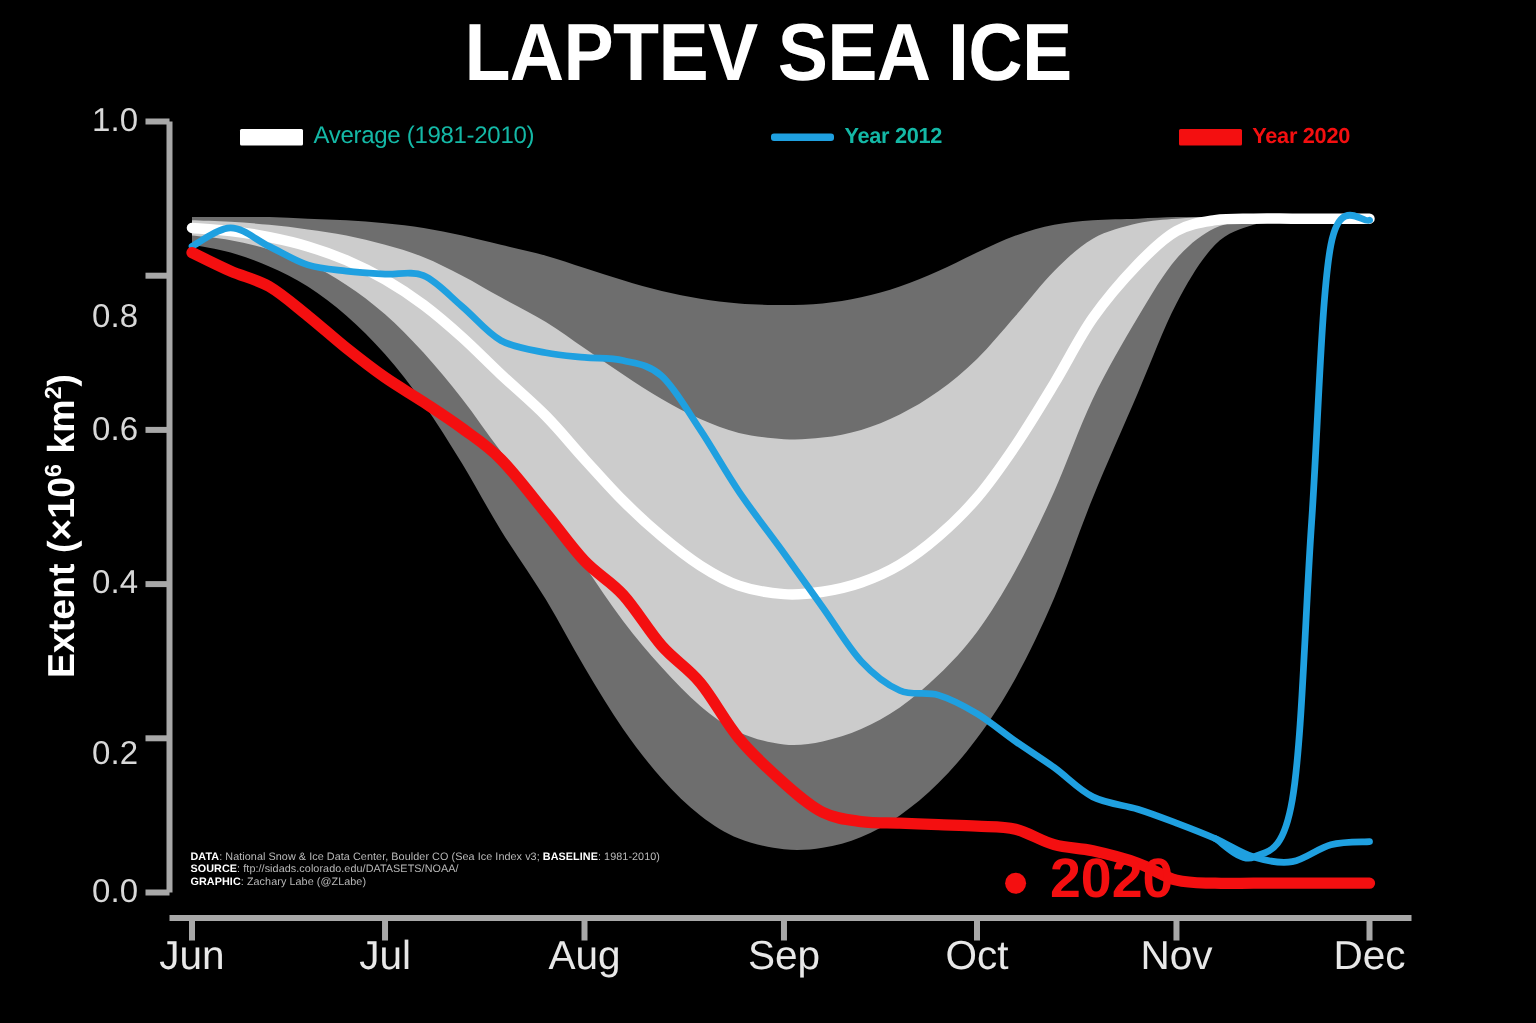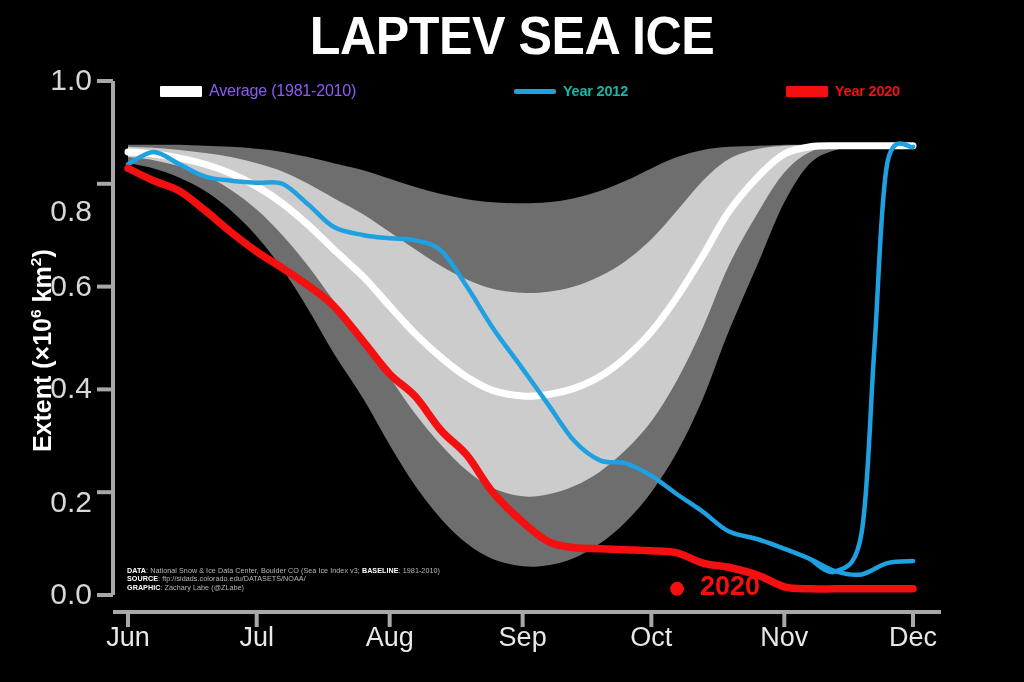--- a/index.html
+++ b/index.html
@@ -62,21 +62,21 @@
     height: 11px;
     border-radius: 1px;
   }
   .legend-line {
     display: inline-block;
     width: 42px;
     height: 5px;
     border-radius: 2px;
   }
   .lg-sd     { color: #9a9a9a; }
-  .lg-avg    { color: #8b5cf6; font-weight: normal; font-size: 16px; }
+  .lg-avg    { color: #14b8a6; font-weight: normal; font-size: 16px; }
   .lg-2012   { color: #14b8a6; }
   .lg-2020   { color: #f40f10; }
   .sw-white  { background: #ffffff; }
   .ln-blue   { background: #1fa0e0; }
   .sw-red    { background: #f40f10; }
 
   
   #ylabel {
     position: absolute;
     left: -168px;
@@ -89,21 +89,21 @@
     transform: rotate(-90deg);
     transform-origin: center center;
     white-space: nowrap;
   }
   #ylabel sup { font-size: 0.62em; vertical-align: super; }
   .ytick-label {
     position: absolute;
     right: 0;
     width: 64px;
     text-align: right;
-    font-size: 30px;
+    font-size: 22px;
     color: #d8d8d8;
     line-height: 26px;
   }
   .xtick-label {
     position: absolute;
     width: 120px;
     text-align: center;
     font-size: 27px;
     color: #e8e8e8;
     line-height: 30px;
@@ -118,21 +118,21 @@
     line-height: 8.4px;
     color: #b9b9b9;
     letter-spacing: 0.05px;
     white-space: nowrap;
   }
   #attribution b { color: #ffffff; }
   #annot-2020 {
     position: absolute;
     left: 700px;
     top: 571px;
-    font-size: 27px;
+    font-size: 37px;
     font-weight: bold;
     color: #f40f10;
     line-height: 30px;
   }
 </style>
 </head>
 <body>
 
 <div id="stage">
 

